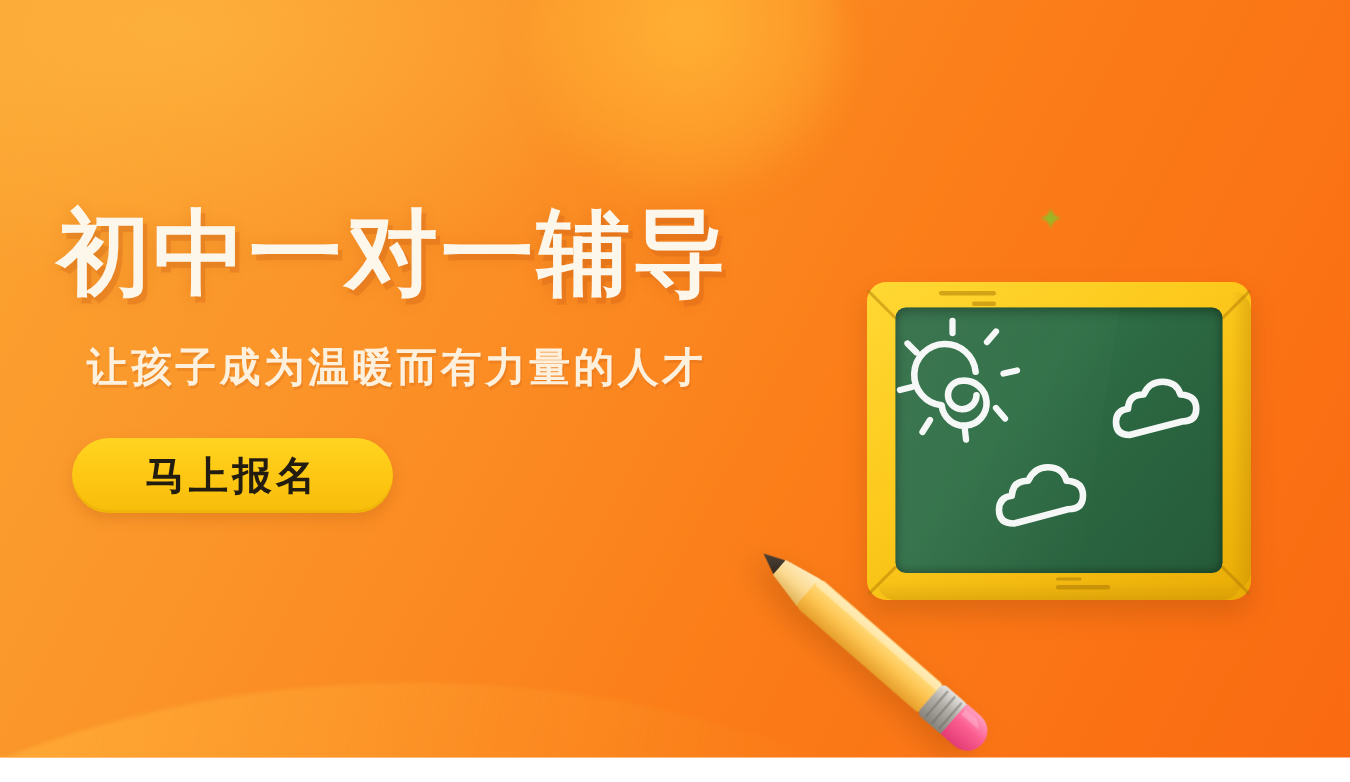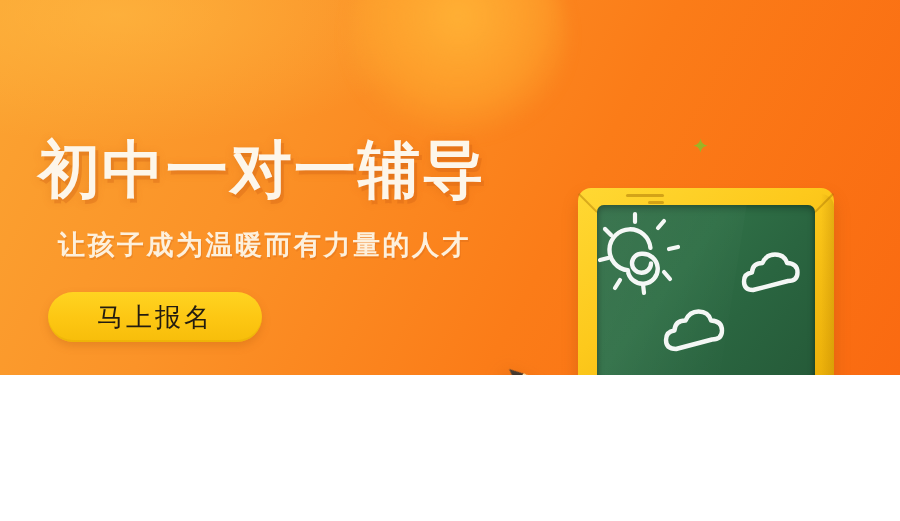--- a/index.html
+++ b/index.html
@@ -5,21 +5,21 @@
   * { margin:0; padding:0; box-sizing:border-box; }
   html, body {
     width:900px; height:521px;
     font-family:"Liberation Sans", sans-serif;
     overflow:hidden; background:#fff;
   }
 
   
   .banner{
     position:relative;
-    width:900px; height:375px;
+    width:900px; height:505px;
     overflow:hidden;
     background:
       radial-gradient(ellipse 58% 55% at 13% 4%,  rgba(255,190,70,0.55) 0%, rgba(255,190,70,0) 62%),
       linear-gradient(118deg, #fba432 0%, #fb9328 30%, #fb7c18 62%, #fa6a11 100%);
   }
 
   
   .sun-glow{
     position:absolute;
     left:348px; top:-72px;
@@ -77,21 +77,21 @@
 
   .cta{
     margin-top:29px;
     margin-left:10px;
     display:inline-flex;
     align-items:center; justify-content:center;
     width:214px; height:50px;
     border-radius:25px;
     background:linear-gradient(180deg,#ffd421 0%,#fdc713 52%,#f7bd0a 100%);
     box-shadow:0 4px 9px rgba(175,85,10,0.26), inset 0 -2px 0 rgba(210,150,0,0.22);
-    font-size:26px; font-weight:normal; letter-spacing:3px;
+    font-size:26px; font-weight:bold; letter-spacing:3px;
     color:#231c10;
     cursor:pointer;
     border:none;
     font-family:"Liberation Sans", sans-serif;
   }
 
   
   .board-wrap{ position:absolute; left:578px; top:188px; width:256px; height:212px; }
 
   .board-frame{

